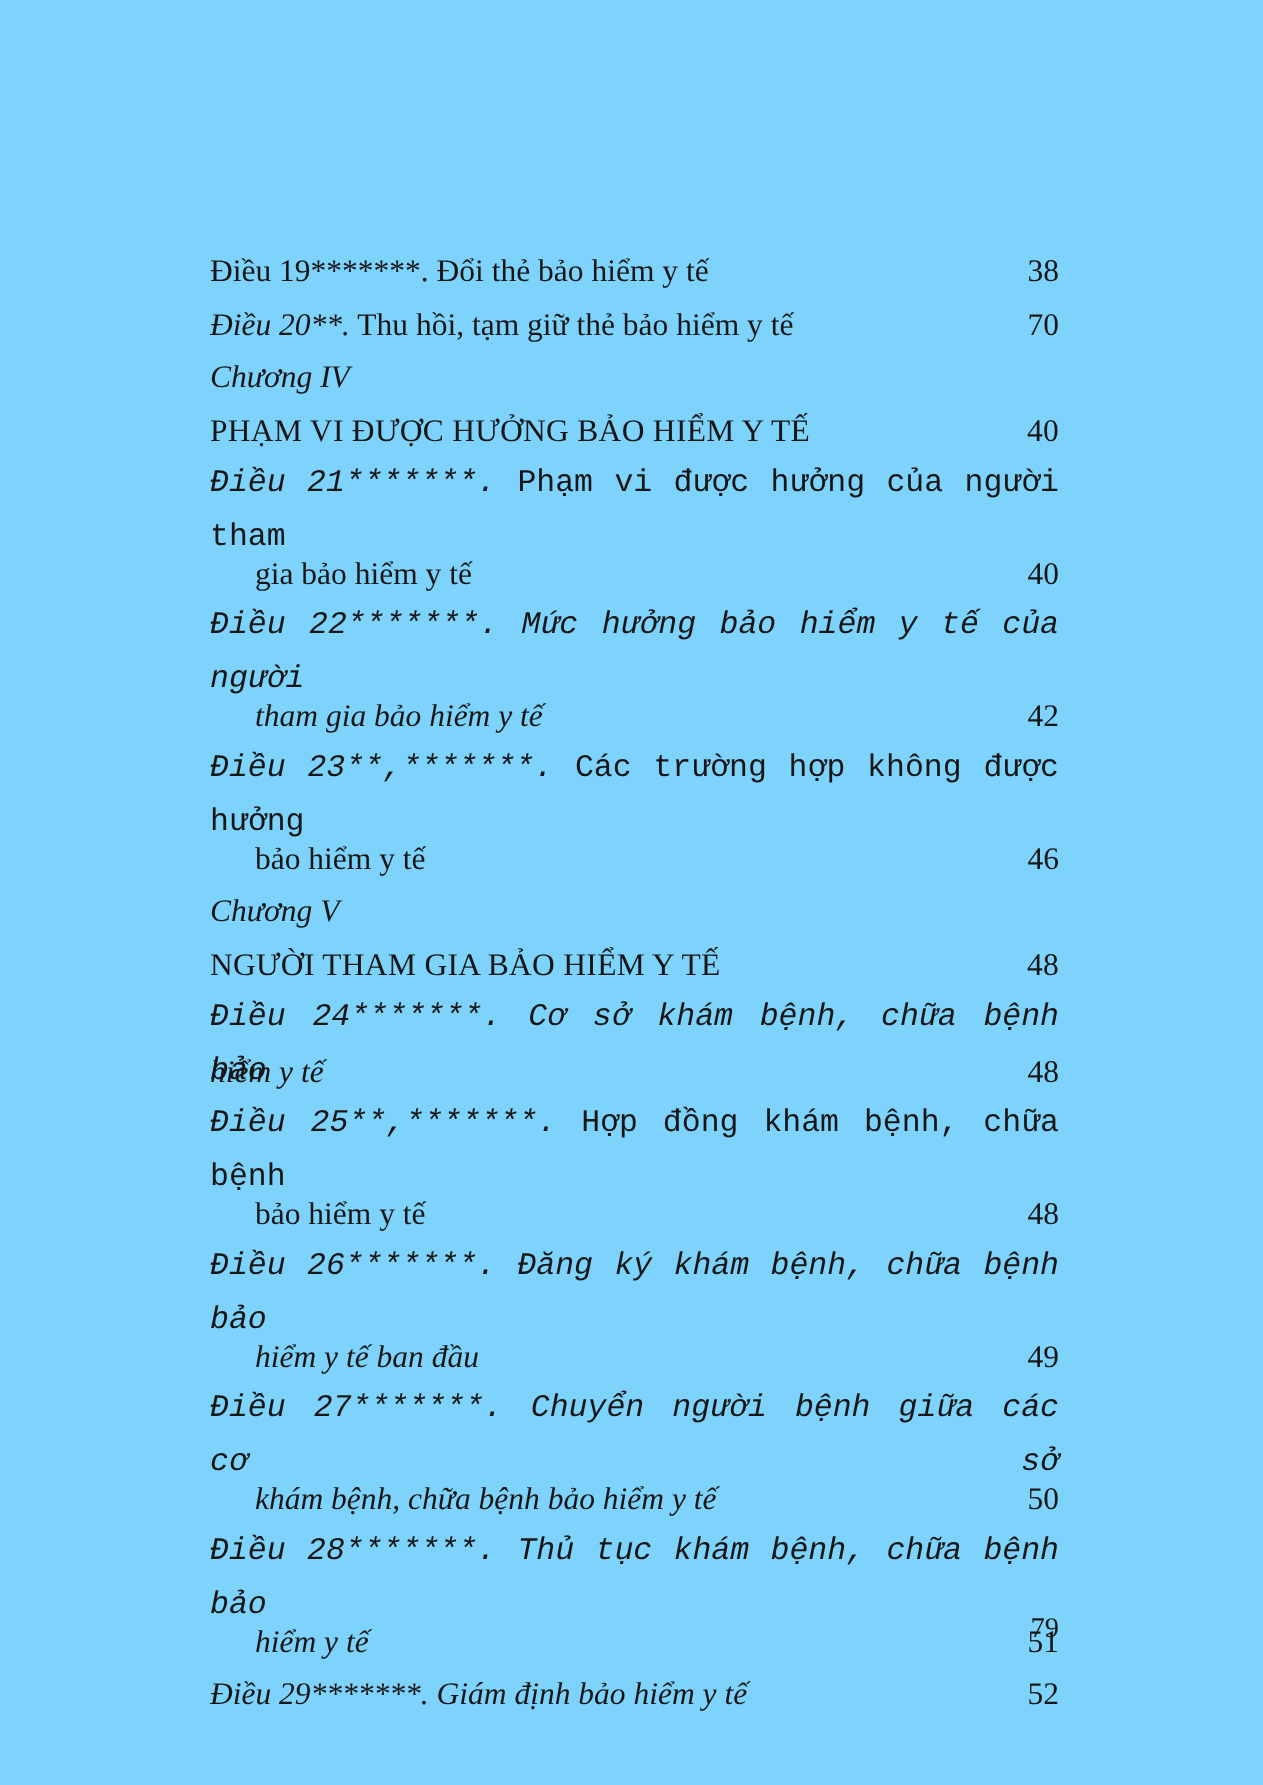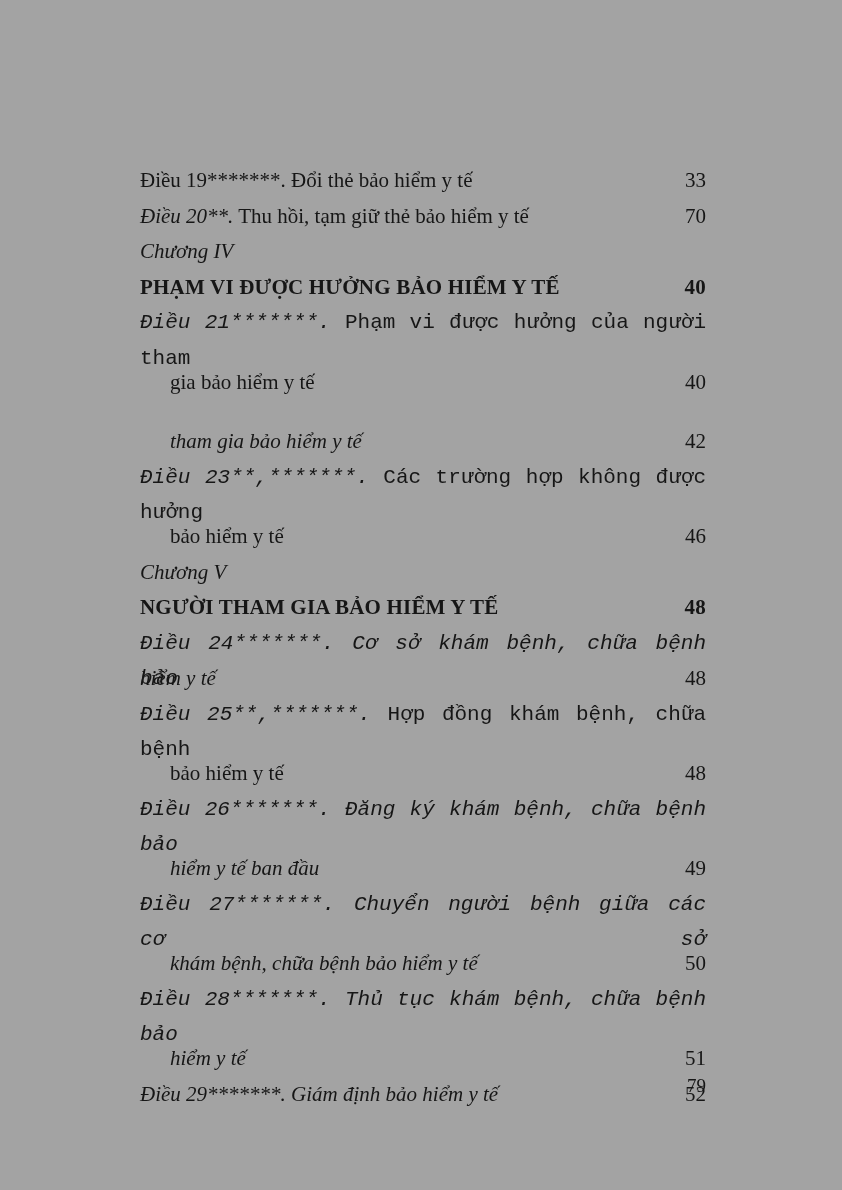--- a/index.html
+++ b/index.html
@@ -1,20 +1,20 @@
 <!DOCTYPE html>
 <html><head>
 <meta charset="utf-8">
 <style>
   html,body{margin:0;padding:0;}
   body{background:#ffffff;}
   .sheet{
     position:relative;
     width:842px;height:1190px;
-    background:#a3a3a3;
+    background:#7dd3fc;
     color:#161616;
     font-family:"Liberation Serif","DejaVu Serif",serif;
     overflow:hidden;
   }
   .toc{
     position:absolute;
     left:140px;top:163px;width:566px;
     font-size:21px;
   }
   .toc-line{
@@ -39,37 +39,37 @@
     margin-top:24px;
   }
   .toc-line .pg{
     position:absolute;
     right:0;top:0;
     font-style:normal;
     line-height:35.5px;
   }
   .seg.it{font-style:italic;}
   .seg.rm{font-style:normal;}
-  .entry.chapter-title{letter-spacing:0.2px;font-weight:bold;}
+  .entry.chapter-title{letter-spacing:0.2px;}
   .folio{
     position:absolute;
     top:1068px;right:136px;
     font-size:19px;
     line-height:35px;
   }
 </style>
 </head>
 <body>
 
 <div class="sheet">
   <div class="toc" id="toc">
       <div class="entry article">
         <div class="toc-line">
           <span class="txt"><span class="seg rm">Điều 19*******.</span><span class="seg rm"> Đổi thẻ bảo hiểm y tế</span></span>
-          <span class="pg">33</span>
+          <span class="pg">38</span>
         </div>
       </div>
       <div class="entry article">
         <div class="toc-line">
           <span class="txt"><span class="seg it">Điều 20**.</span><span class="seg rm"> Thu hồi, tạm giữ thẻ bảo hiểm y tế</span></span>
           <span class="pg">70</span>
         </div>
       </div>
       <div class="entry chapter-label">
         <div class="toc-line center">
@@ -85,20 +85,23 @@
       <div class="entry article">
         <div class="toc-line justify">
           <span class="txt"><span class="seg it">Điều 21*******.</span><span class="seg rm"> Phạm vi được hưởng của người tham</span></span>
         </div>
         <div class="toc-line indent">
           <span class="txt"><span class="seg rm">gia bảo hiểm y tế</span></span>
           <span class="pg">40</span>
         </div>
       </div>
       <div class="entry article">
+        <div class="toc-line justify">
+          <span class="txt"><span class="seg it">Điều 22*******.</span><span class="seg it"> Mức hưởng bảo hiểm y tế của người</span></span>
+        </div>
         <div class="toc-line indent">
           <span class="txt"><span class="seg it">tham gia bảo hiểm y tế</span></span>
           <span class="pg">42</span>
         </div>
       </div>
       <div class="entry article">
         <div class="toc-line justify">
           <span class="txt"><span class="seg it">Điều 23**,*******.</span><span class="seg rm"> Các trường hợp không được hưởng</span></span>
         </div>
         <div class="toc-line indent">

